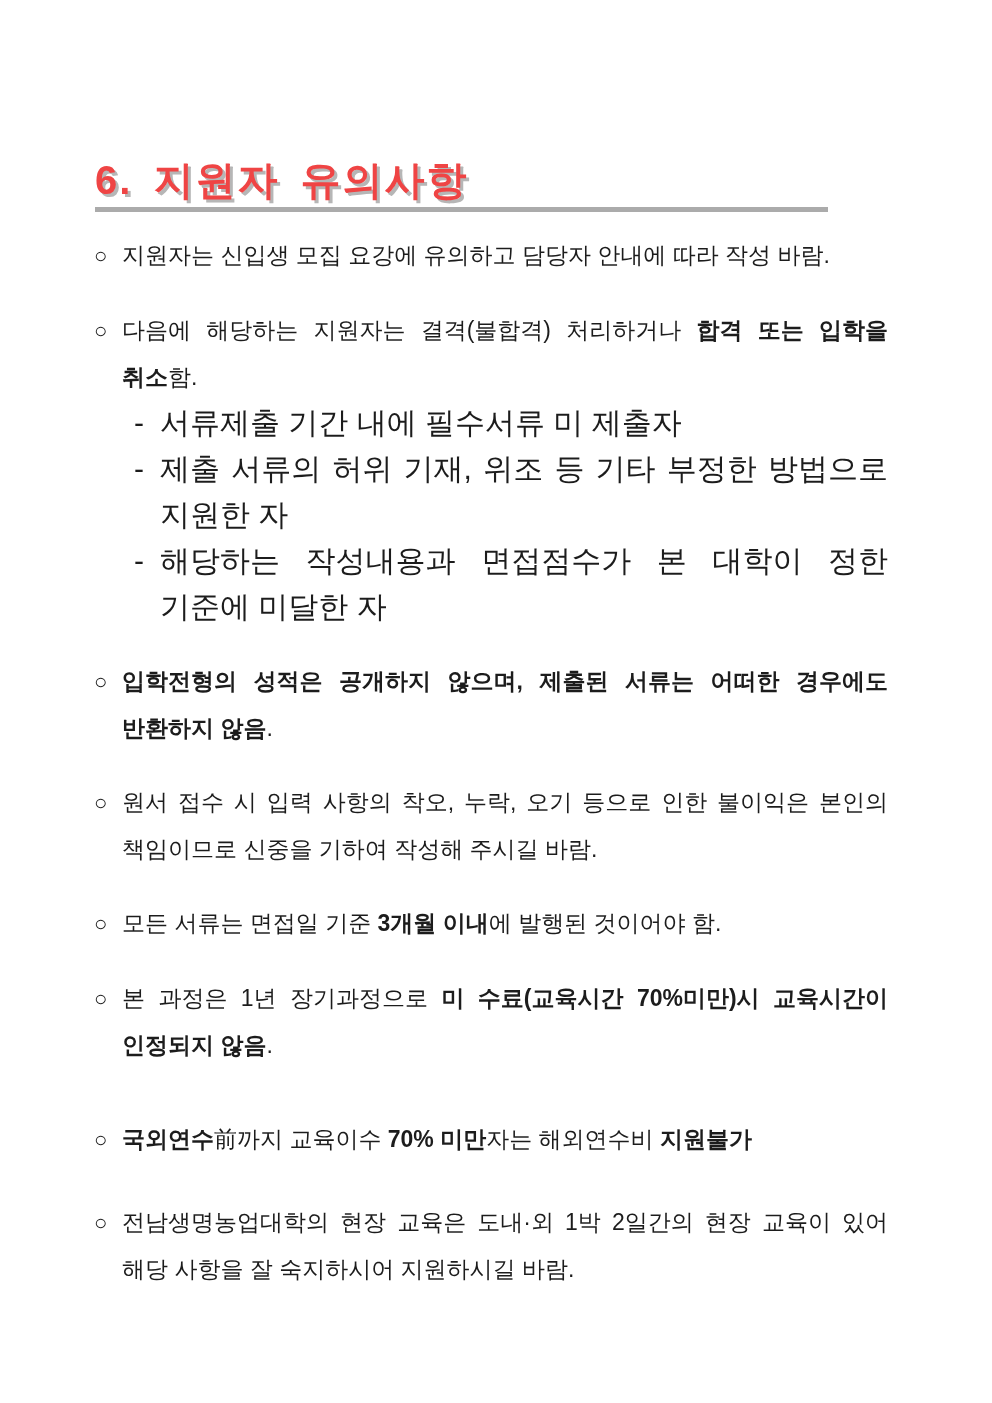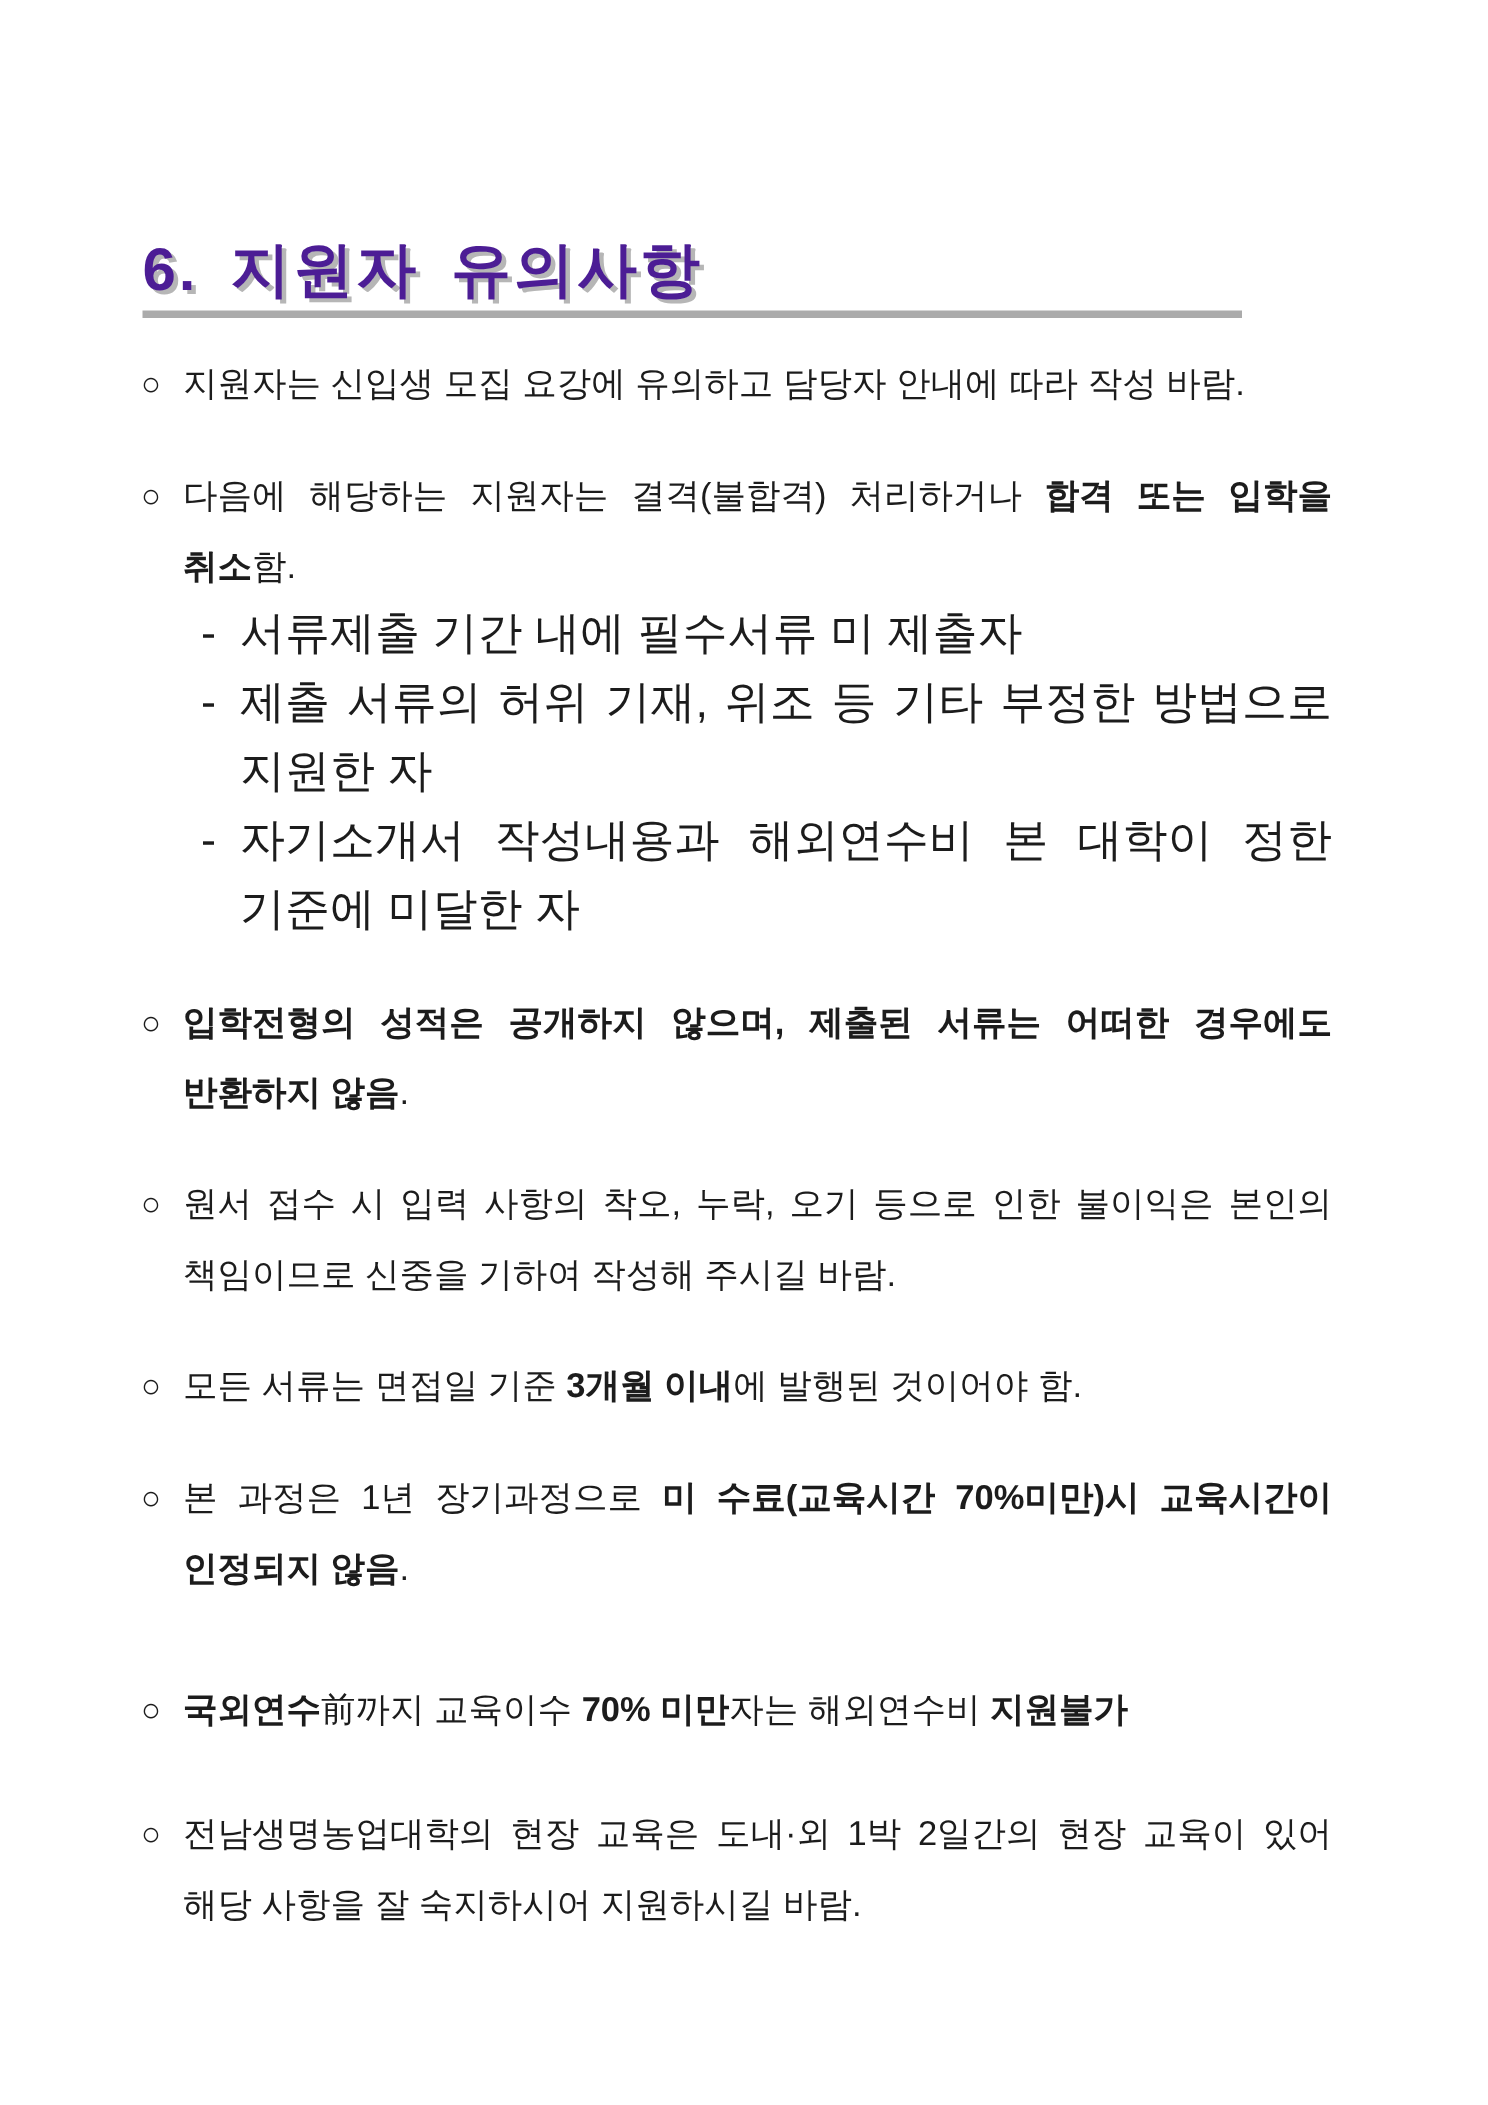--- a/index.html
+++ b/index.html
@@ -14,21 +14,21 @@
   .page { position: absolute; inset: 0; background: #ffffff; }
 
   
   .section-title {
     position: absolute;
     left: 95px; top: 156px;
     font-size: 40px;
     font-weight: 800;
     letter-spacing: 2px;
     word-spacing: 8px;
-    color: #4c1d95;
+    color: #ef4444;
     text-shadow: 3px 3px 0 #b6b6b6;
     white-space: nowrap;
     line-height: 48px;
   }
 
   
   .title-rule {
     position: absolute;
     left: 95px; top: 207px;
     width: 733px; height: 5px;
@@ -86,21 +86,21 @@
 
   <div class="content">
 
     <div class="bullet first"><span class="marker">○</span><span>지원자는 신입생 모집 요강에 유의하고 담당자 안내에 따라 작성 바람.</span></div>
 
     <div class="bullet"><span class="marker">○</span><span>다음에 해당하는 지원자는 결격(불합격) 처리하거나 </span><span class="b">합격 또는 입학을 취소</span><span>함.</span></div>
 
     <div class="subs">
       <div class="sub"><span class="dash">-</span><span>서류제출 기간 내에 필수서류 미 제출자</span></div>
       <div class="sub"><span class="dash">-</span><span>제출 서류의 허위 기재, 위조 등 기타 부정한 방법으로 지원한 자</span></div>
-      <div class="sub"><span class="dash">-</span><span>자기소개서 작성내용과 해외연수비 본 대학이 정한 기준에 미달한 자</span></div>
+      <div class="sub"><span class="dash">-</span><span>해당하는 작성내용과 면접점수가 본 대학이 정한 기준에 미달한 자</span></div>
     </div>
 
     <div class="bullet"><span class="marker">○</span><span class="b">입학전형의 성적은 공개하지 않으며, 제출된 서류는 어떠한 경우에도 반환하지 않음</span><span>.</span></div>
 
     <div class="bullet"><span class="marker">○</span><span>원서 접수 시 입력 사항의 착오, 누락, 오기 등으로 인한 불이익은 본인의 책임이므로 신중을 기하여 작성해 주시길 바람.</span></div>
 
     <div class="bullet"><span class="marker">○</span><span>모든 서류는 면접일 기준 </span><span class="b">3개월 이내</span><span>에 발행된 것이어야 함.</span></div>
 
     <div class="bullet"><span class="marker">○</span><span>본 과정은 1년 장기과정으로 </span><span class="b">미 수료(교육시간 70%미만)시 교육시간이 인정되지 않음</span><span>.</span></div>
 

